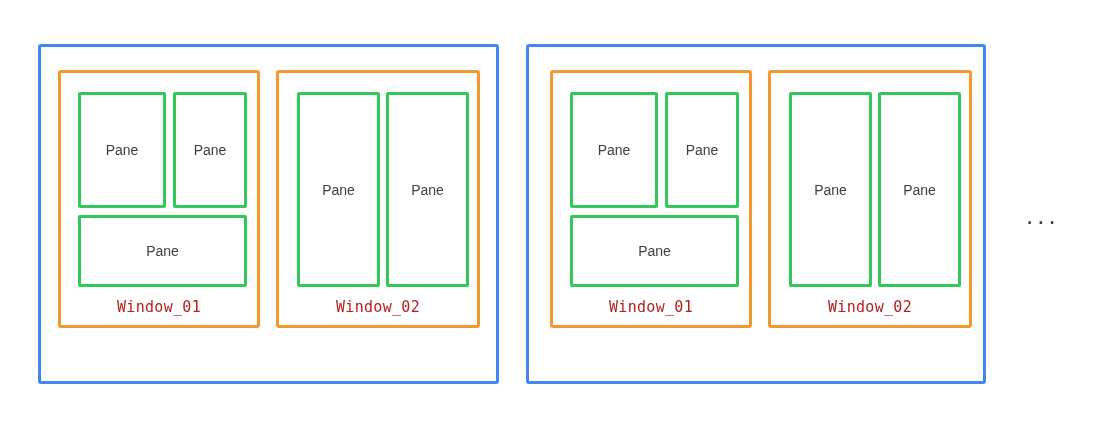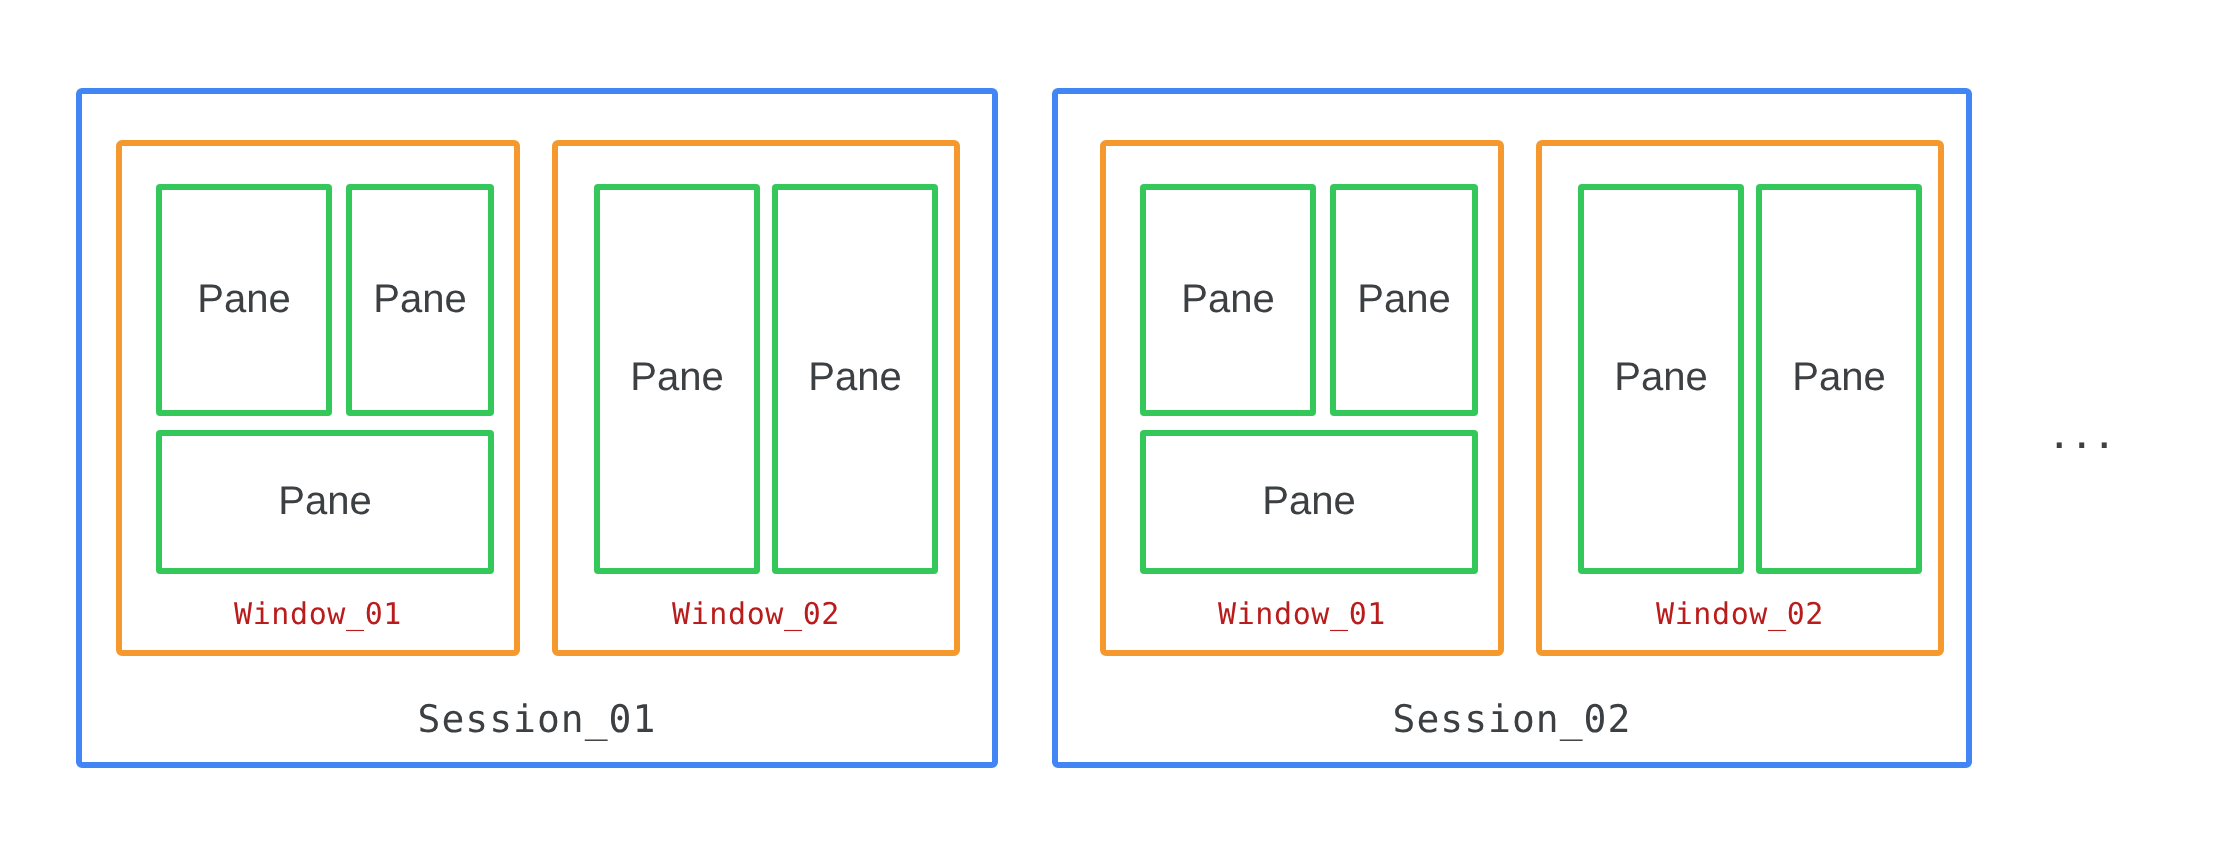--- a/index.html
+++ b/index.html
@@ -72,21 +72,21 @@
     box-sizing: border-box;
     border: 3px solid #34C759;
     border-radius: 2px;
     background: #ffffff;
     display: flex;
     align-items: center;
     justify-content: center;
   }
   .pane-label {
     font-family: "Liberation Sans", sans-serif;
-    font-size: 20px;
+    font-size: 14px;
     color: #3c4043;
     white-space: nowrap;
   }
 
   
   .ellipsis {
     position: absolute;
     font-family: "Liberation Sans", sans-serif;
     font-size: 26px;
     letter-spacing: 4px;
@@ -125,21 +125,20 @@
         <span class="pane-label">Pane</span>
       </div>
 
       <div class="pane" style="left:107px; top:19px; width:83px; height:195px;">
         <span class="pane-label">Pane</span>
       </div>
 
       <div class="window-label">Window_02</div>
     </div>
 
-    <div class="session-label">Session_01</div>
   </div>
 
   <div class="session" style="left:526px; top:44px; width:460px; height:340px;">
 
     <div class="window" style="left:21px; top:23px; width:202px; height:258px;">
 
       <div class="pane" style="left:17px; top:19px; width:88px; height:116px;">
         <span class="pane-label">Pane</span>
       </div>
 
@@ -160,18 +159,17 @@
         <span class="pane-label">Pane</span>
       </div>
 
       <div class="pane" style="left:107px; top:19px; width:83px; height:195px;">
         <span class="pane-label">Pane</span>
       </div>
 
       <div class="window-label">Window_02</div>
     </div>
 
-    <div class="session-label">Session_02</div>
   </div>
 
   <div class="ellipsis" style="left:1026px; top:202px;">...</div>
 
 </div>
 
 </body></html>

